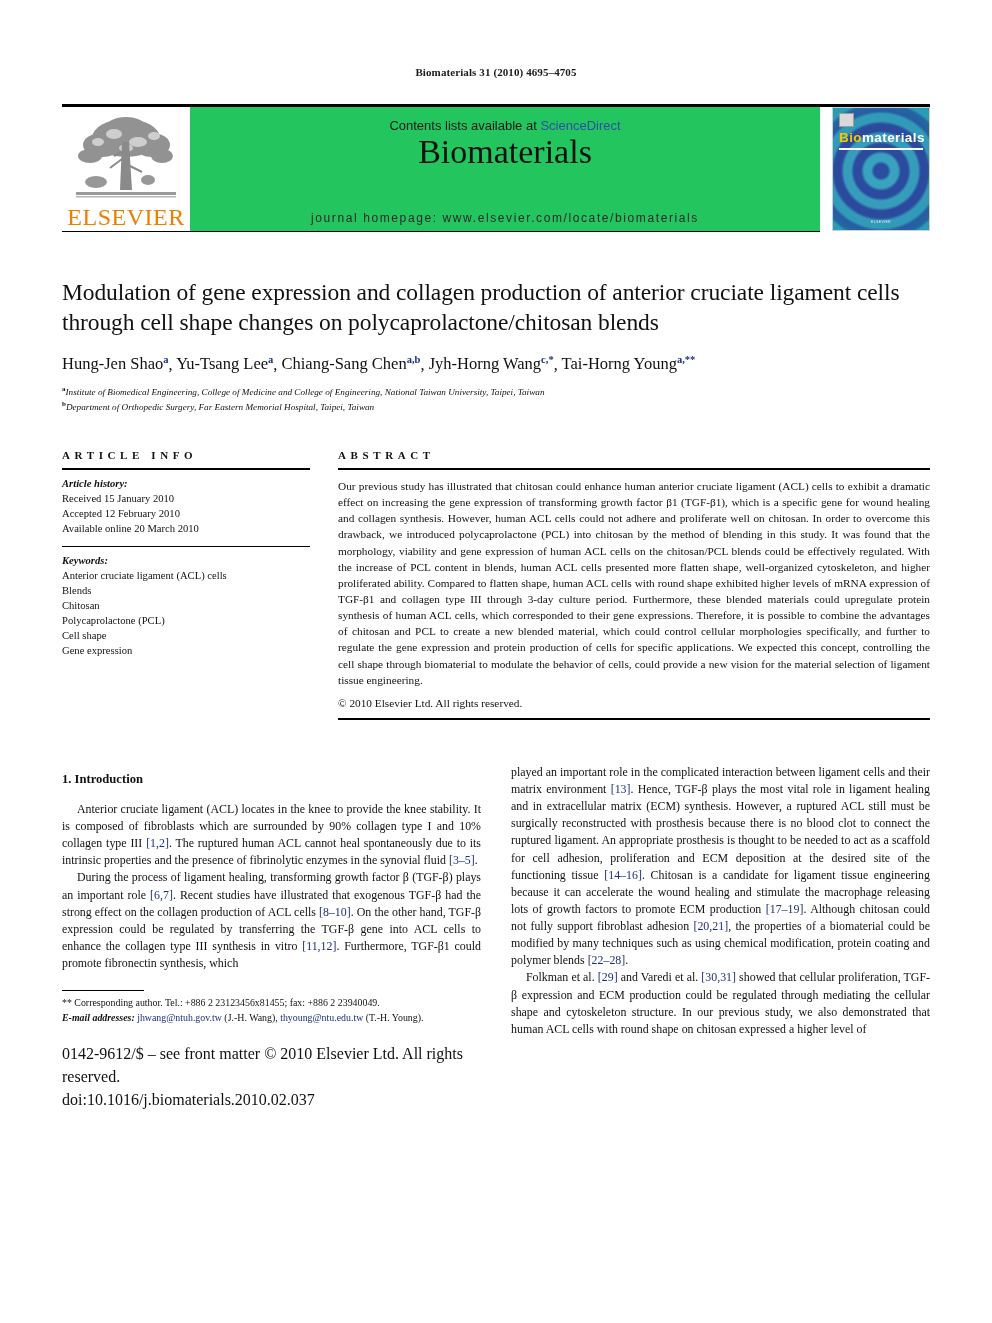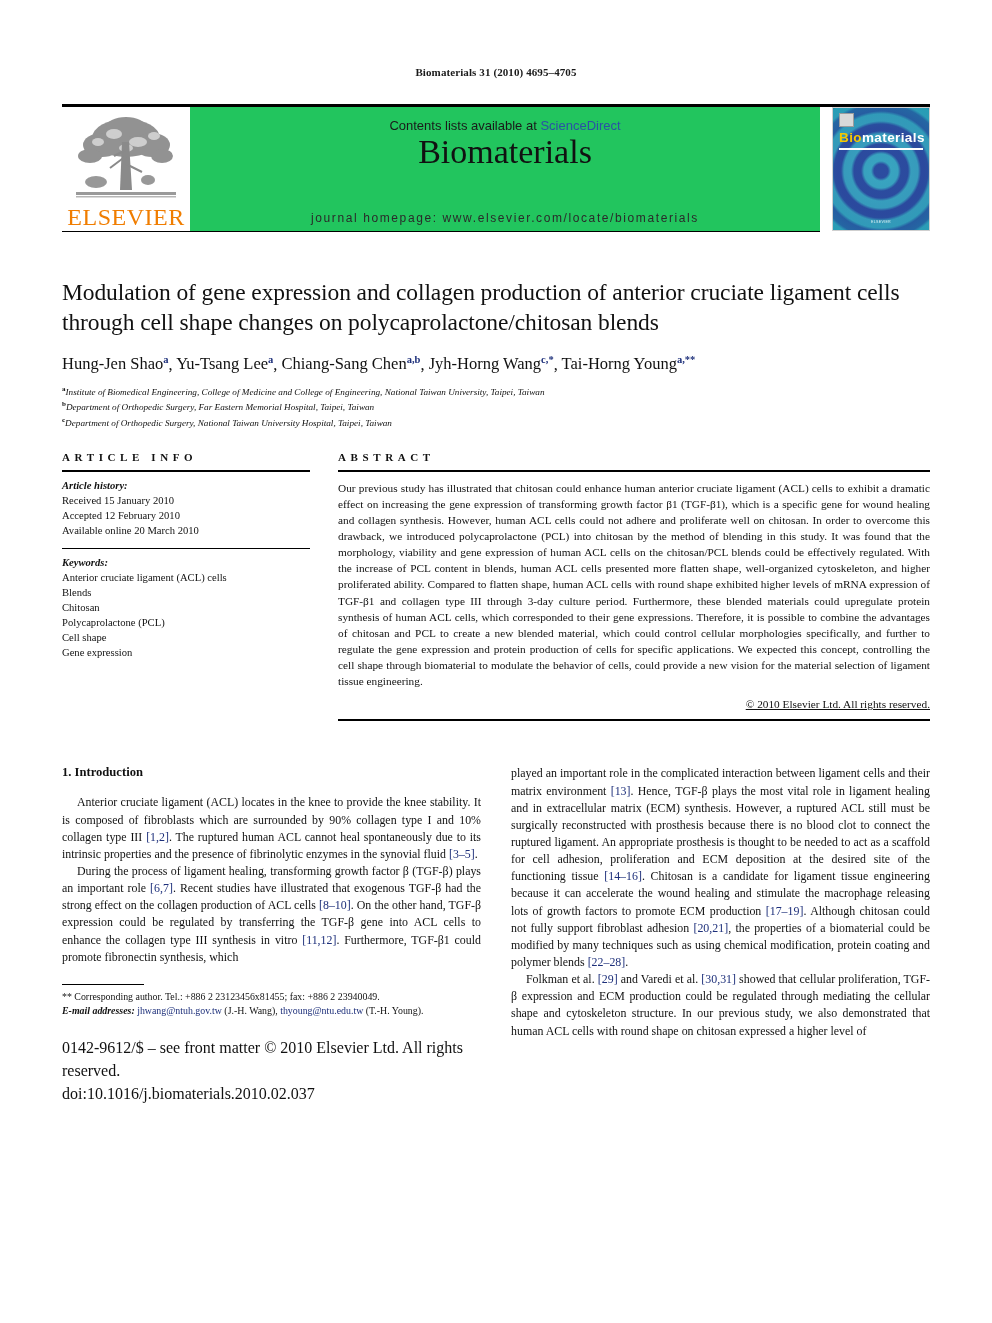--- a/index.html
+++ b/index.html
@@ -180,21 +180,21 @@
     margin-top: 9px;
     font-size: 9.2px;
     font-style: italic;
     line-height: 1.48;
     color: #111;
   }
   .affiliations sup { font-style: normal; font-weight: bold; font-size: 7px; vertical-align: super; }
 
   
   .info-abstract {
-    margin-top: 20px;
+    margin-top: 34px;
     display: flex;
     gap: 28px;
   }
   .col-info { flex: 0 0 248px; }
   .col-abstract { flex: 1 1 auto; }
   .sect-head {
     font-family: "Liberation Serif", serif;
     font-weight: bold;
     font-size: 11px;
     letter-spacing: 4.6px;
@@ -217,41 +217,40 @@
   .info-body .it { font-style: italic; font-weight: bold; }
   .abstract-body {
     margin-top: 8px;
     font-size: 11.3px;
     line-height: 1.43;
     text-align: justify;
     color: #111;
   }
   .copyright {
     margin-top: 9px;
-    text-align: right;
+    text-align: left;
     font-size: 11.3px;
     color: #111;
-    text-decoration: underline;
   }
   .abstract-endrule {
     border-top: 2.2px solid #000;
     margin-top: 9px;
   }
 
   
   .body-cols {
     margin-top: 44px;
     display: flex;
     gap: 30px;
   }
   .body-col { flex: 1 1 0; min-width: 0; position: relative; }
   h2.section-title {
     font-size: 12.6px;
     font-weight: bold;
-    margin: 0 0 14px 0;
+    margin: 8px 0 14px 0;
     color: #111;
   }
   p.bodytext {
     margin: 0;
     font-size: 11.9px;
     line-height: 1.44;
     text-align: justify;
     text-indent: 15px;
     color: #111;
   }
@@ -350,21 +349,20 @@
       <span><span>Hung-Jen Shao</span><sup>a</sup></span>,
       <span><span>Yu-Tsang Lee</span><sup>a</sup></span>,
       <span><span>Chiang-Sang Chen</span><sup>a,b</sup></span>,
       <span><span>Jyh-Horng Wang</span><sup>c,*</sup></span>,
       <span><span>Tai-Horng Young</span><sup>a,**</sup></span>
     </div>
 
     <div class="affiliations">
       <div><sup>a</sup><span>Institute of Biomedical Engineering, College of Medicine and College of Engineering, National Taiwan University, Taipei, Taiwan</span></div>
       <div><sup>b</sup><span>Department of Orthopedic Surgery, Far Eastern Memorial Hospital, Taipei, Taiwan</span></div>
-      <div><sup>c</sup><span>Department of Orthopedic Surgery, National Taiwan University Hospital, Taipei, Taiwan</span></div>
     </div>
   </div>
 
   <div class="info-abstract">
 
     <div class="col-info">
       <div class="sect-head">ARTICLE INFO</div>
       <div class="rule-thick"></div>
       <div class="info-body">
         <div class="it">Article history:</div>

